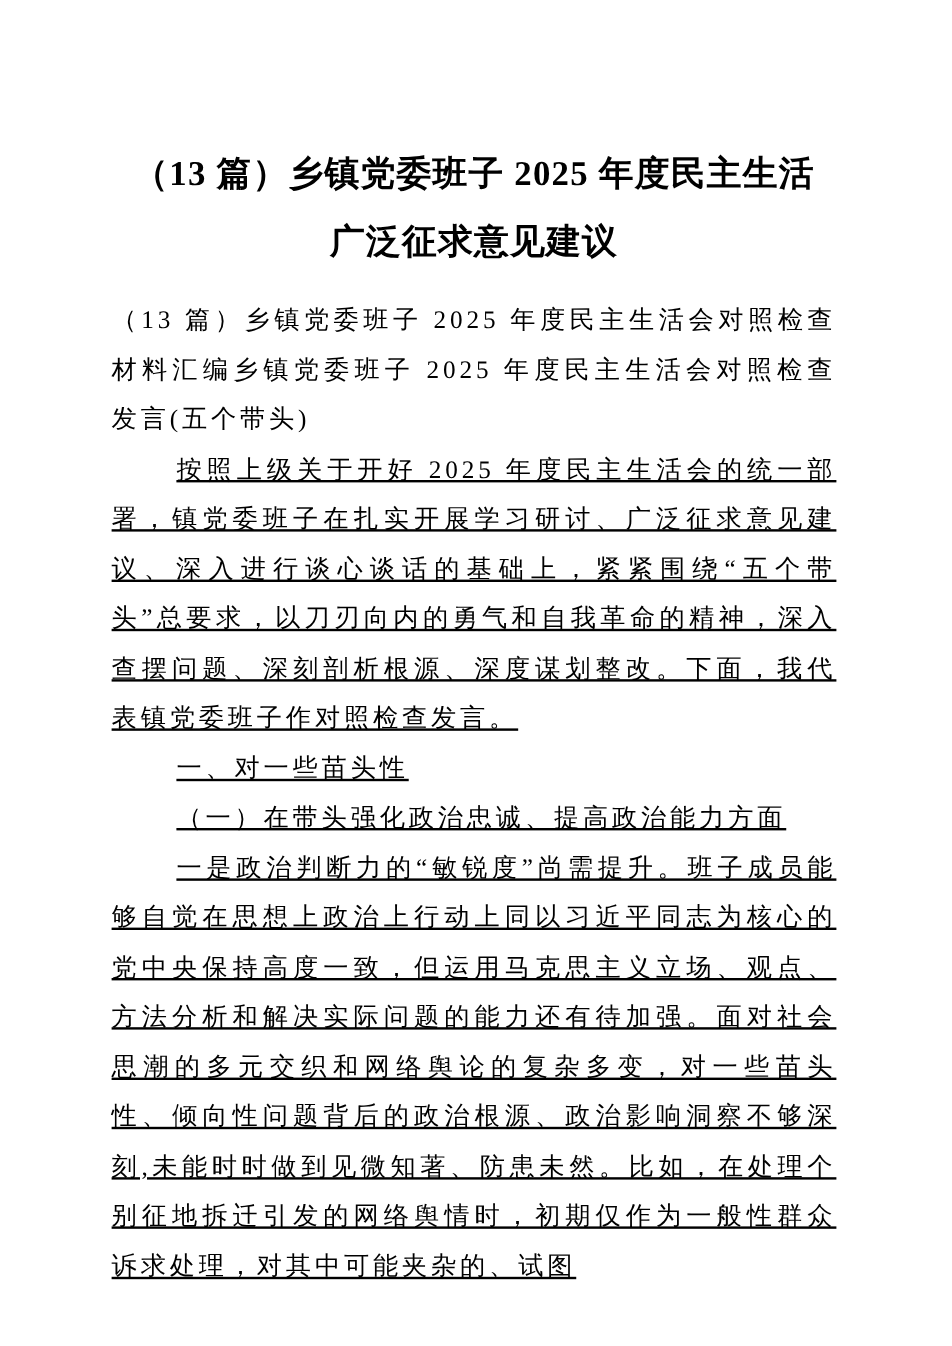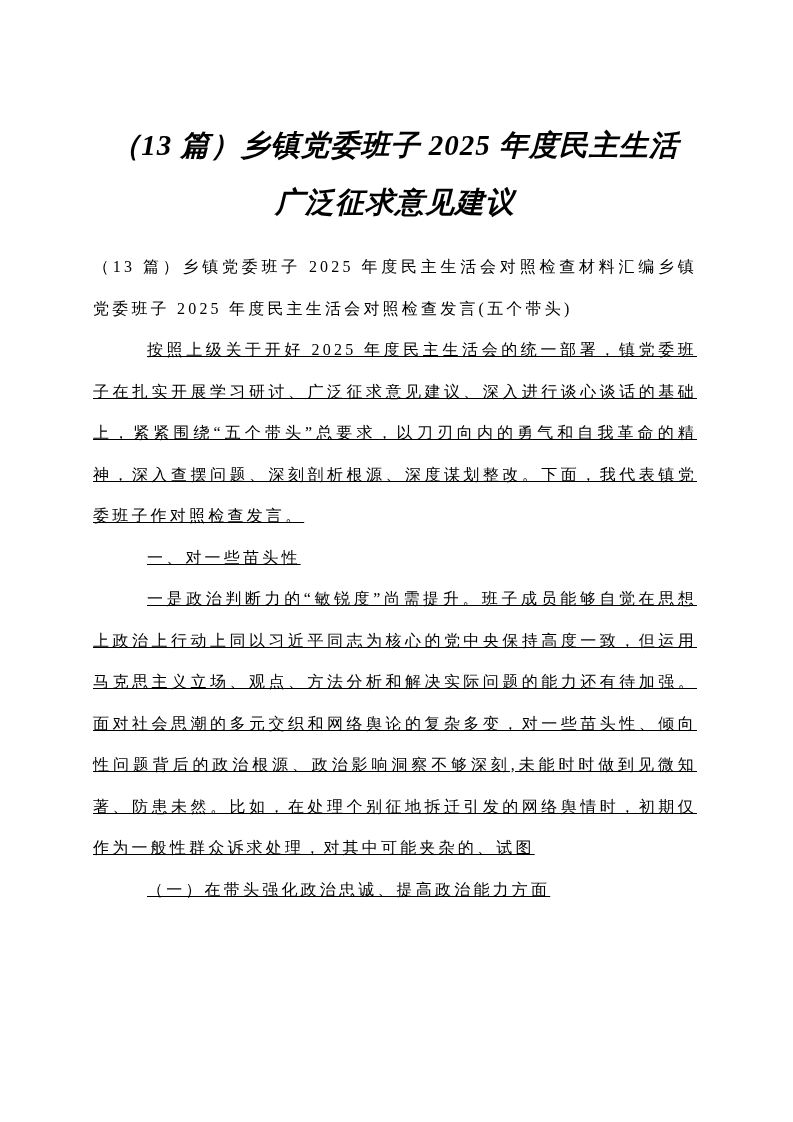--- a/index.html
+++ b/index.html
@@ -22,25 +22,24 @@
     font-weight: bold;
     font-size: 29px;
     line-height: 57px;
     text-align: center;
     letter-spacing: 1px;
     margin: 0 0 15px 0;
     color: #000000;
   }
   .doc-title .title-line {
     display: block;
-    font-style: italic;
   }
   .para {
     font-family: "Liberation Serif", "DejaVu Serif", serif;
-    font-size: 16px;
+    font-size: 21px;
     line-height: 41.5px;
     letter-spacing: 3.2px;
     text-align: justify;
     text-justify: inter-character;
     margin: 0;
     color: #000000;
   }
   .para.indent {
     text-indent: 54px;
     text-decoration: underline;
@@ -54,16 +53,16 @@
     <span class="title-line">（13 篇）乡镇党委班子 2025 年度民主生活</span>
     <span class="title-line">广泛征求意见建议</span>
   </h1>
 
   <p class="para">（13 篇）乡镇党委班子 2025 年度民主生活会对照检查材料汇编乡镇党委班子 2025 年度民主生活会对照检查发言(五个带头)</p>
 
   <p class="para indent">按照上级关于开好 2025 年度民主生活会的统一部署，镇党委班子在扎实开展学习研讨、广泛征求意见建议、深入进行谈心谈话的基础上，紧紧围绕“五个带头”总要求，以刀刃向内的勇气和自我革命的精神，深入查摆问题、深刻剖析根源、深度谋划整改。下面，我代表镇党委班子作对照检查发言。</p>
 
   <p class="para indent">一、对一些苗头性</p>
 
+  <p class="para indent">（一）在带头强化政治忠诚、提高政治能力方面</p>
+
   <p class="para indent">一是政治判断力的“敏锐度”尚需提升。班子成员能够自觉在思想上政治上行动上同以习近平同志为核心的党中央保持高度一致，但运用马克思主义立场、观点、方法分析和解决实际问题的能力还有待加强。面对社会思潮的多元交织和网络舆论的复杂多变，对一些苗头性、倾向性问题背后的政治根源、政治影响洞察不够深刻,未能时时做到见微知著、防患未然。比如，在处理个别征地拆迁引发的网络舆情时，初期仅作为一般性群众诉求处理，对其中可能夹杂的、试图</p>
-
-  <p class="para indent">（一）在带头强化政治忠诚、提高政治能力方面</p>
 </div>
 
 </body></html>

